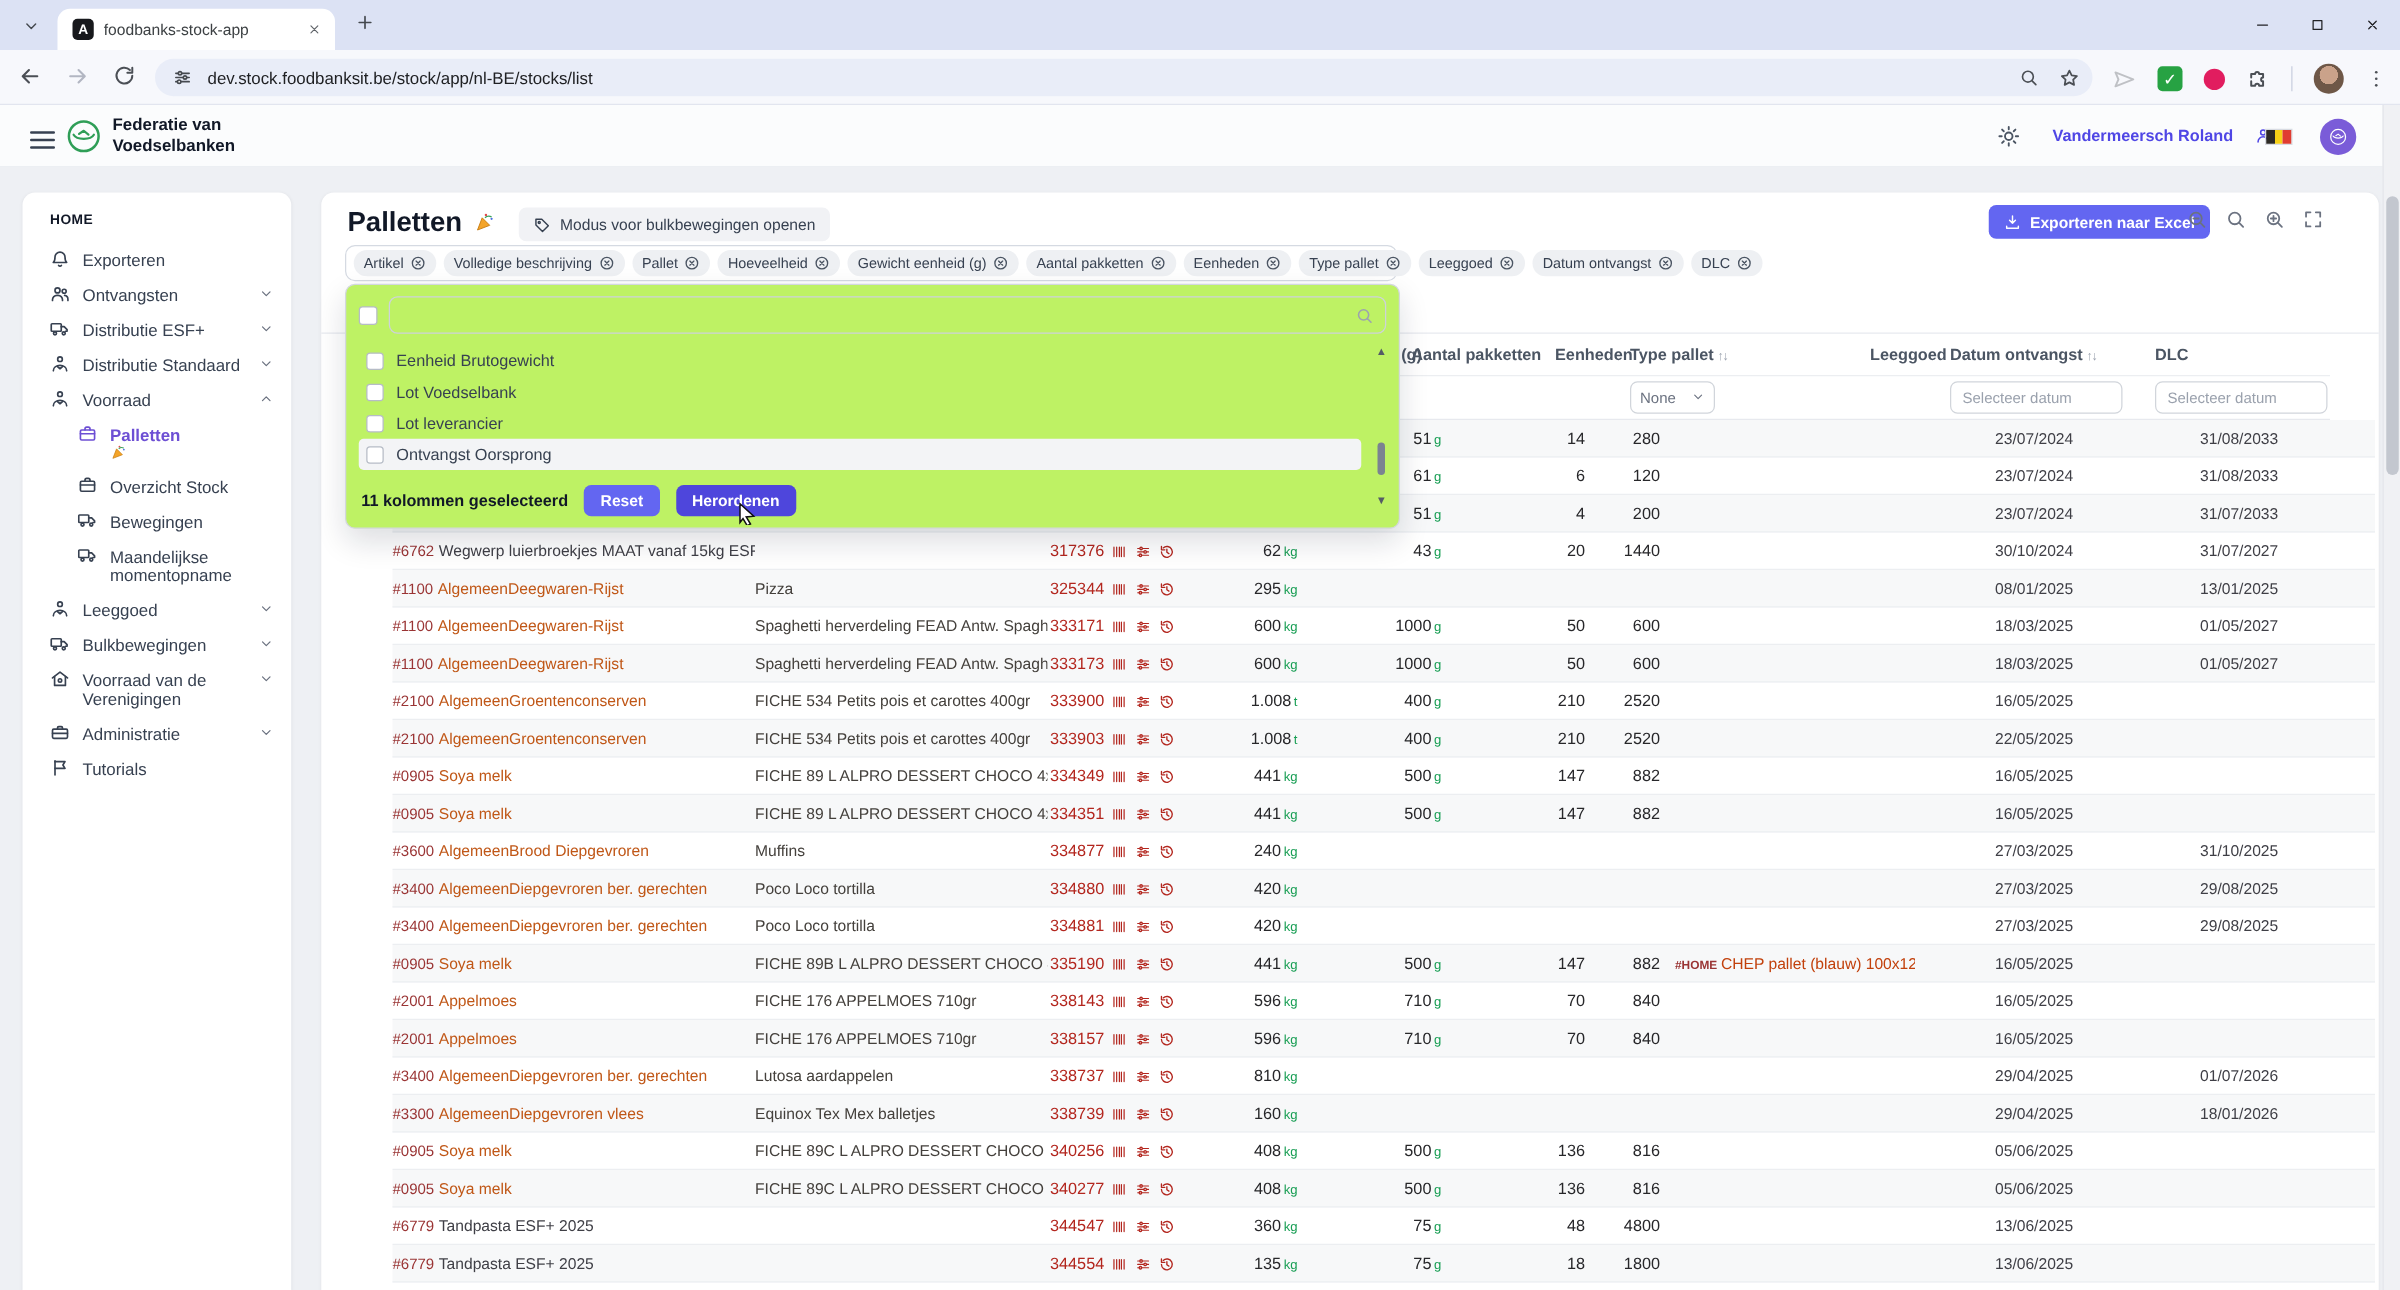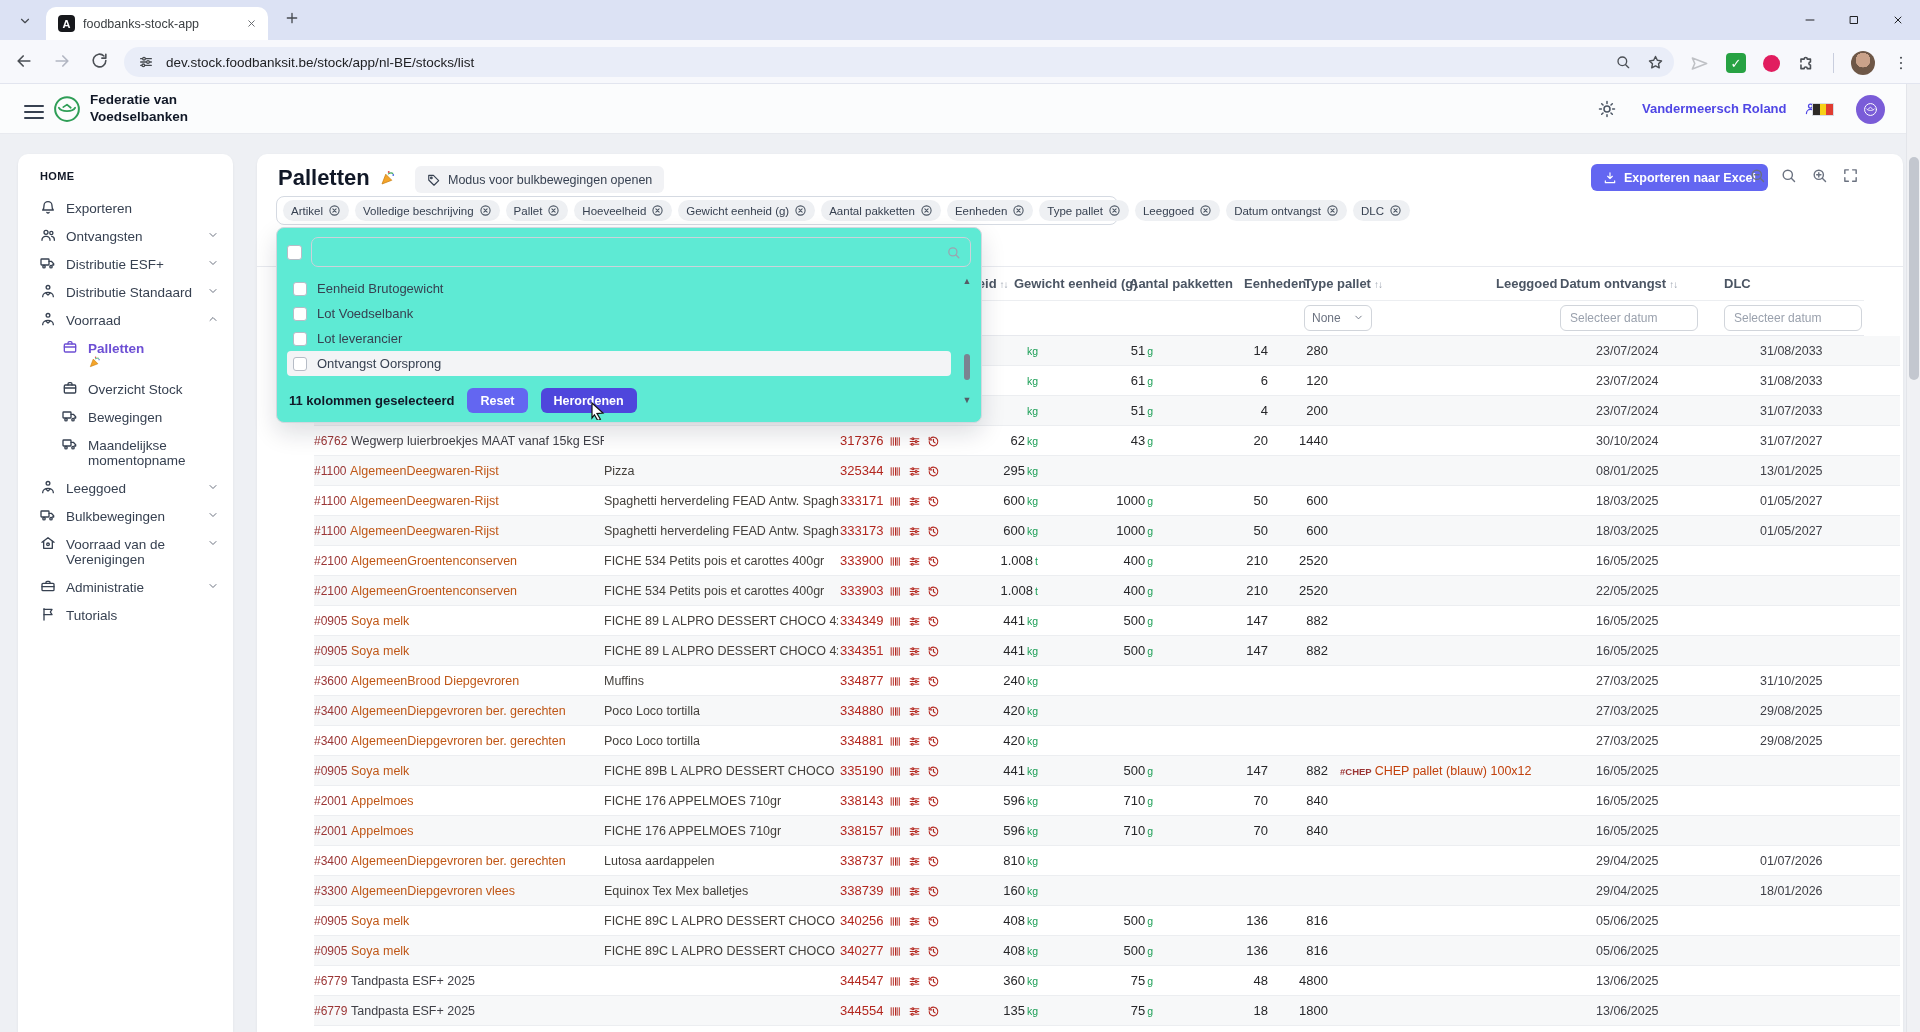--- a/index.html
+++ b/index.html
@@ -103,21 +103,21 @@
   .aname.dark{color:#3f3f46;}
   .desc{color:#44403c;font-size:12.5px;}
   .palnum{color:#b3261e;font-size:13px;}
   .palcell{display:flex;align-items:flex-end;gap:6px;color:#b3261e;padding-left:2px;}
   .unit{color:#189e54;font-size:10.5px;margin-left:2px;}
   .typecode{color:#9a3434;font-size:9.5px;font-weight:bold;}
   .typelbl{color:#c2410c;font-size:12.5px;margin-left:3px;}
   .datecell{color:#3f3f46;font-size:12.5px;}
 
   
-  .colpanel{position:absolute;left:19px;top:73px;width:706px;height:196px;background:#5eead4;
+  .colpanel{position:absolute;left:19px;top:73px;width:844px;height:196px;background:#bef264;
             border:1px solid #d3d7de;border-radius:8px;box-shadow:0 10px 24px rgba(16,24,40,.14);
             z-index:30;padding:9px 10px 8px 10px;}
   .cp-top{display:flex;align-items:center;gap:9px;}
   .cbx{width:15px;height:15px;border:1.5px solid #b6bcc6;border-radius:3px;background:#fff;flex:0 0 auto;}
   .cp-search{flex:1;height:30px;border:1px solid #cdd2da;border-radius:7px;display:flex;align-items:center;
              justify-content:flex-end;padding:0 9px;color:#9ca3af;}
   .cp-list{position:absolute;left:10px;top:48px;right:30px;}
   .cp-item{display:flex;align-items:center;gap:10px;height:25px;padding:0 6px;font-size:13px;color:#374151;border-radius:4px;}
   .cp-item.hl{background:#f3f4f6;}
   .cp-item .cbx{width:14px;height:14px;}
@@ -1031,21 +1031,21 @@
                 <use href="#i-sliders"></use>
               </svg>
               <svg class="ic" width="13" height="13">
                 <use href="#i-history"></use>
               </svg>
             </div>
             <div class="td r">441<span class="unit">kg</span></div>
             <div class="td r">500<span class="unit">g</span></div>
             <div class="td r">147</div>
             <div class="td r">882</div>
-            <div class="td "><span class="typecode">#CHEP</span><span class="typelbl">CHEP pallet (blauw) 100x120</span></div>
+            <div class="td "><span class="typecode">#HOME</span><span class="typelbl">CHEP pallet (blauw) 100x120</span></div>
             <div class="td "></div>
             <div class="td "><span class="datecell">16/05/2025</span></div>
             <div class="td "><span class="datecell"></span></div>
           </div>
         </div>
         <div class="trow">
           <div class="grid">
             <div class="td "><span class="code">#2001</span> <span class="aname">Appelmoes</span></div>
             <div class="td "><span class="desc">FICHE 176 APPELMOES 710gr</span></div>
             <div class="td palcell">

